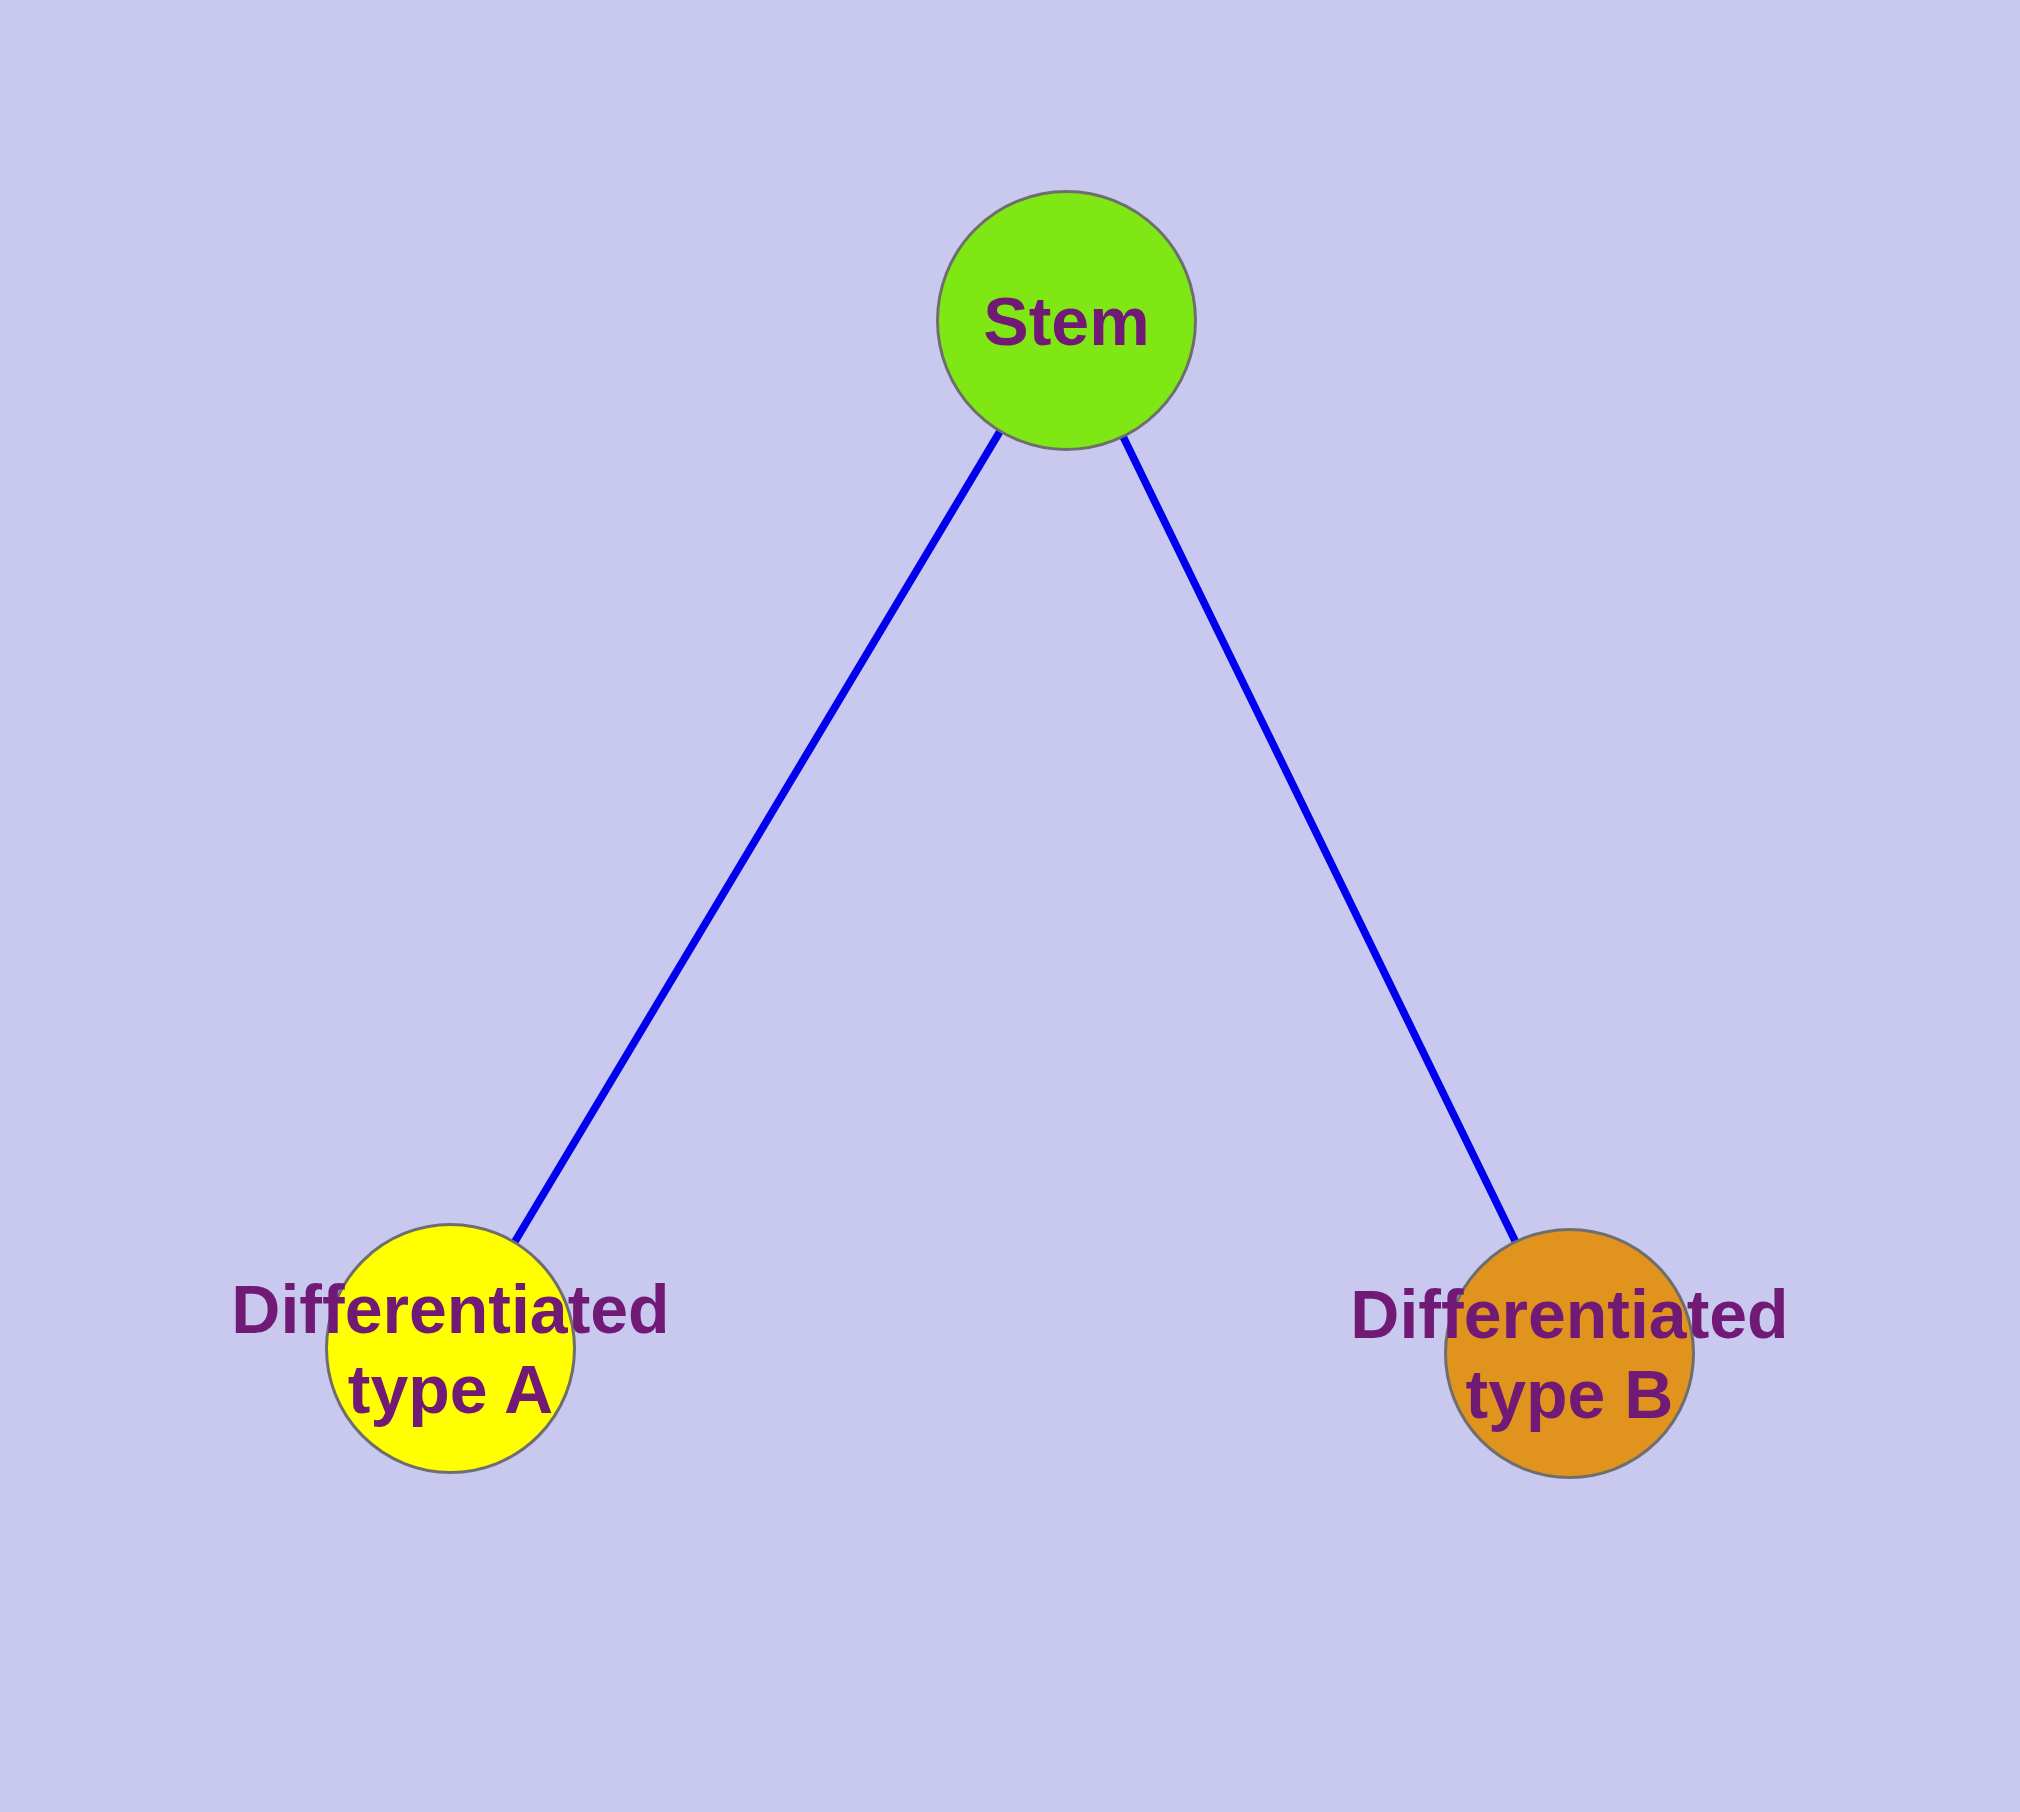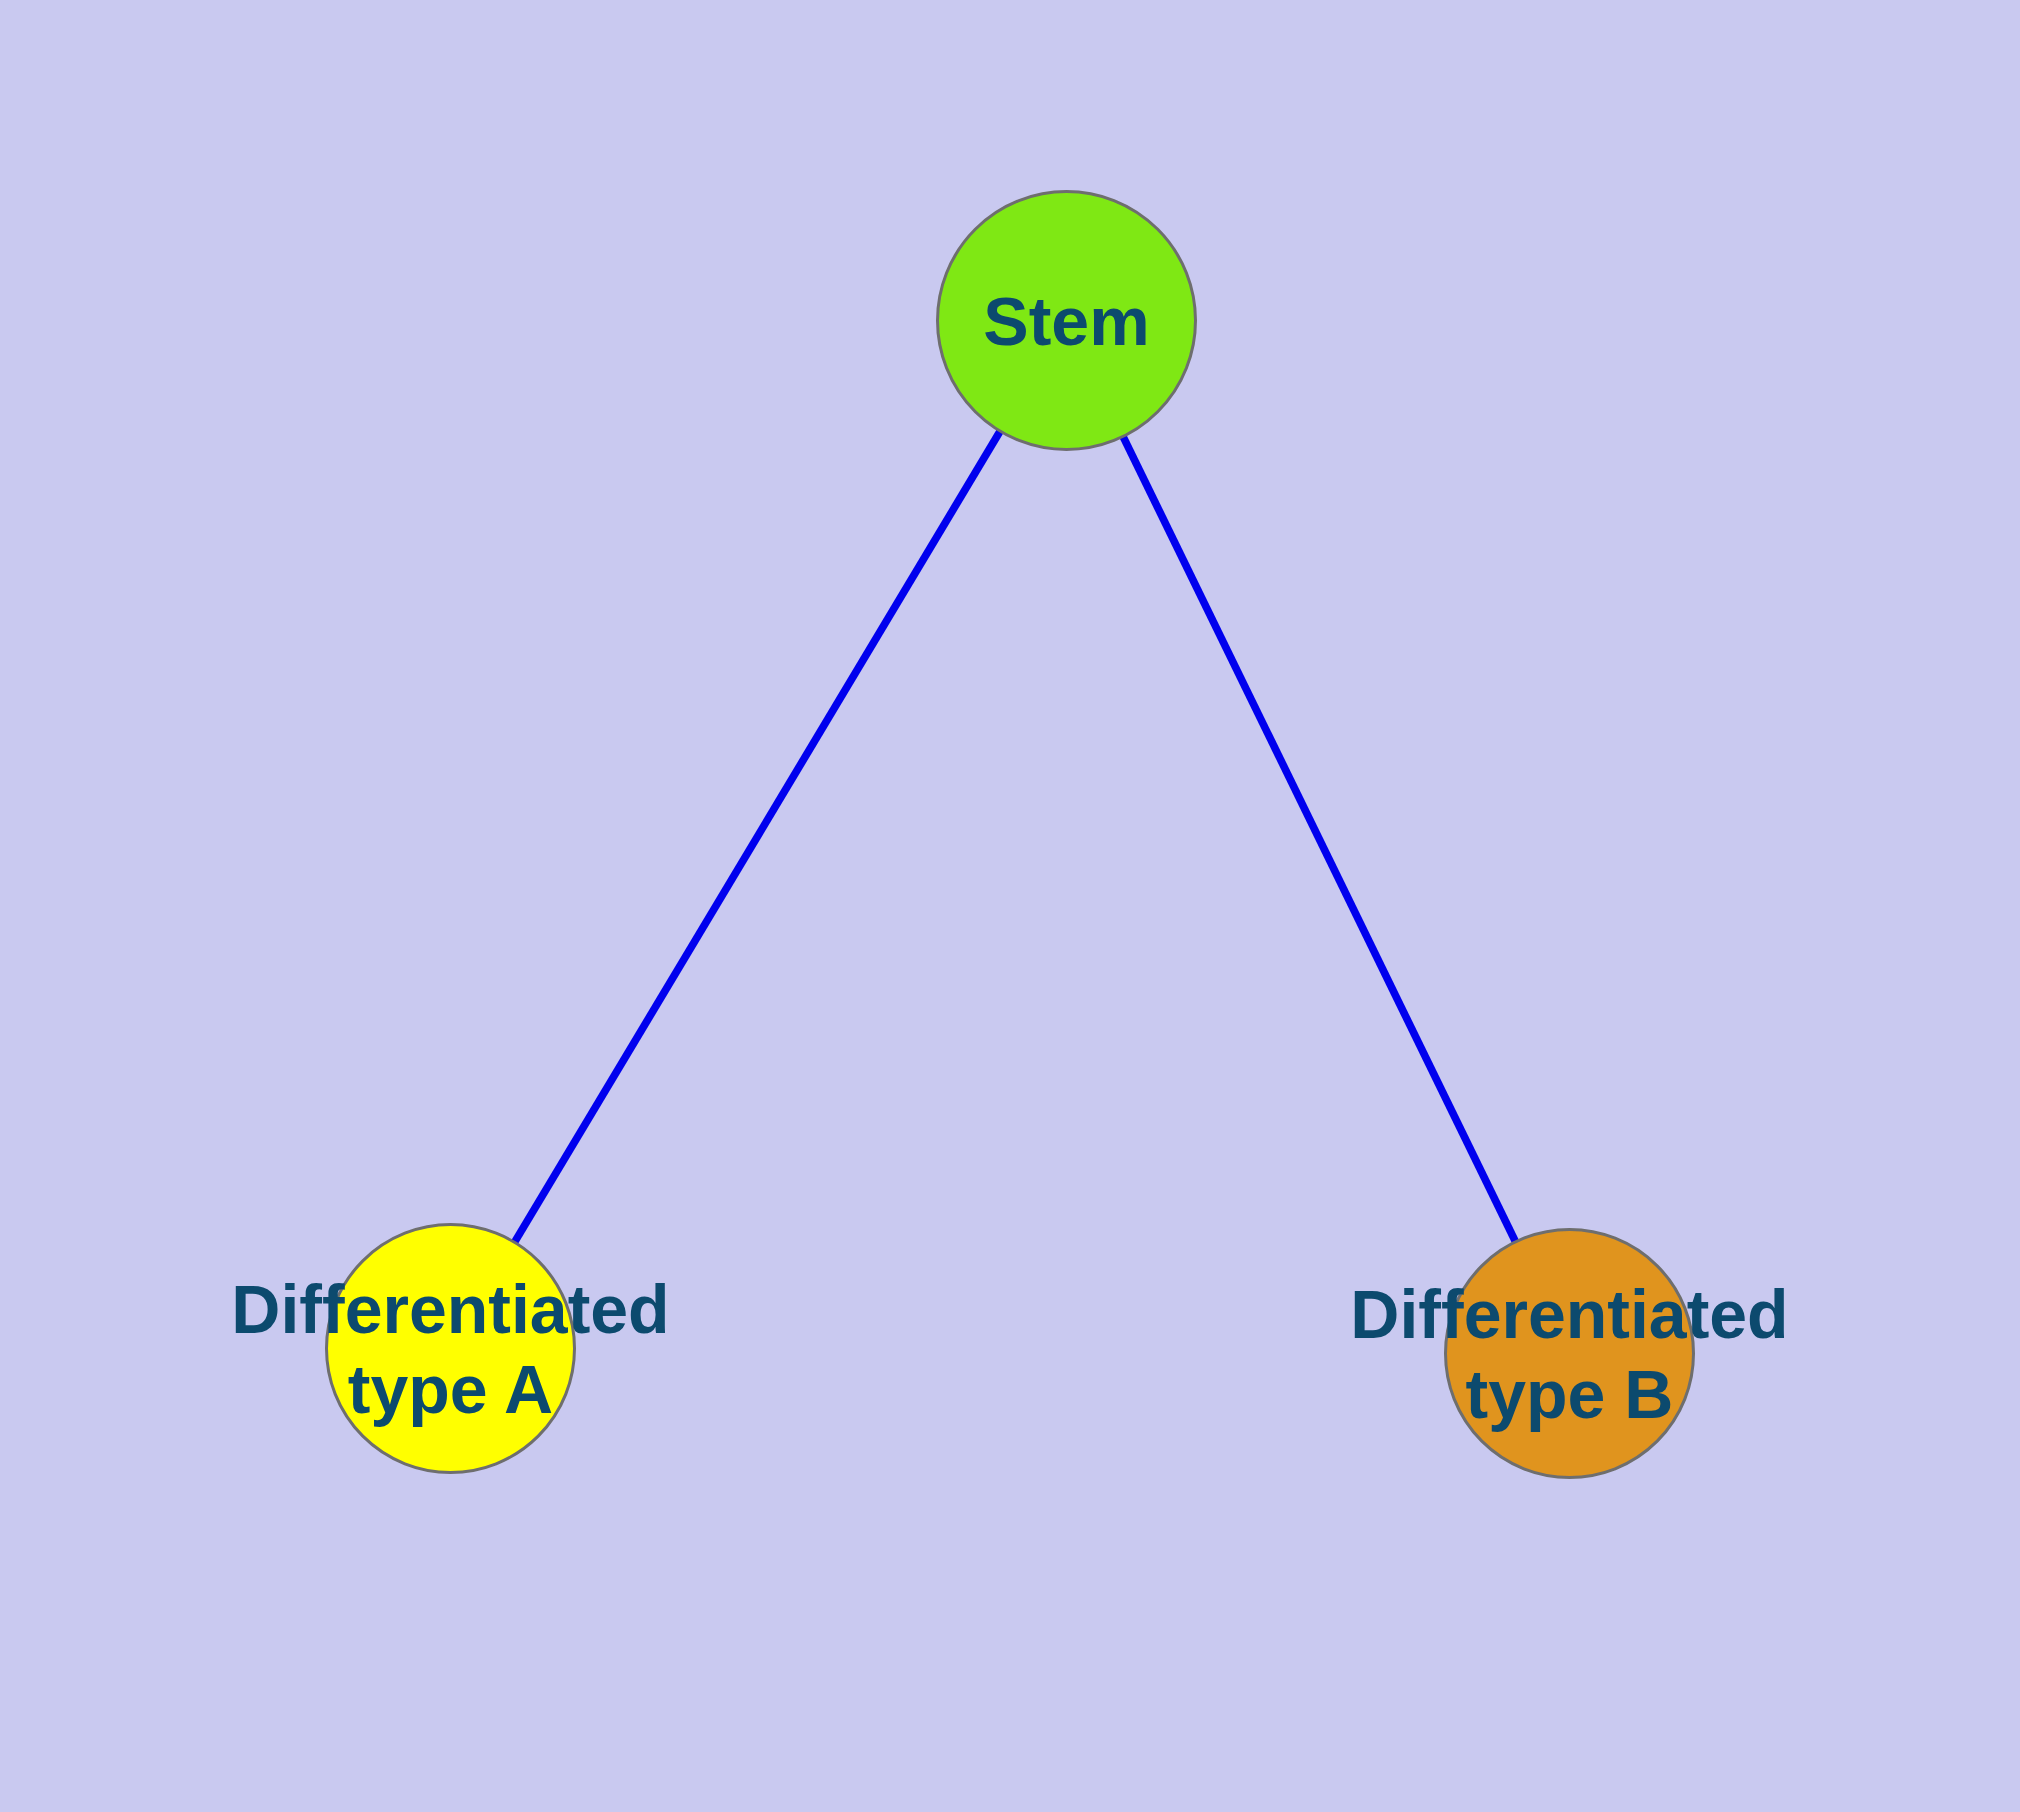--- a/index.html
+++ b/index.html
@@ -30,21 +30,21 @@
   .node-label {
     position: absolute;
     left: 50%;
     top: 50%;
     transform: translate(-50%, -50%);
     white-space: pre-line;
     text-align: center;
     font-weight: bold;
     font-size: 68px;
     line-height: 1.18;
-    color: #0c4a6e;
+    color: #701a75;
     width: max-content;
   }
 </style>
 </head>
 <body>
 
 <div class="canvas" style="background: rgb(201, 201, 240);">
   <svg class="edges" viewBox="0 0 2384 2138" preserveAspectRatio="none">
       <line x1="1258" y1="378" x2="532" y2="1591" stroke="#0000ee" stroke-width="9"></line>
       <line x1="1258" y1="378" x2="1852" y2="1597" stroke="#0000ee" stroke-width="9"></line>

